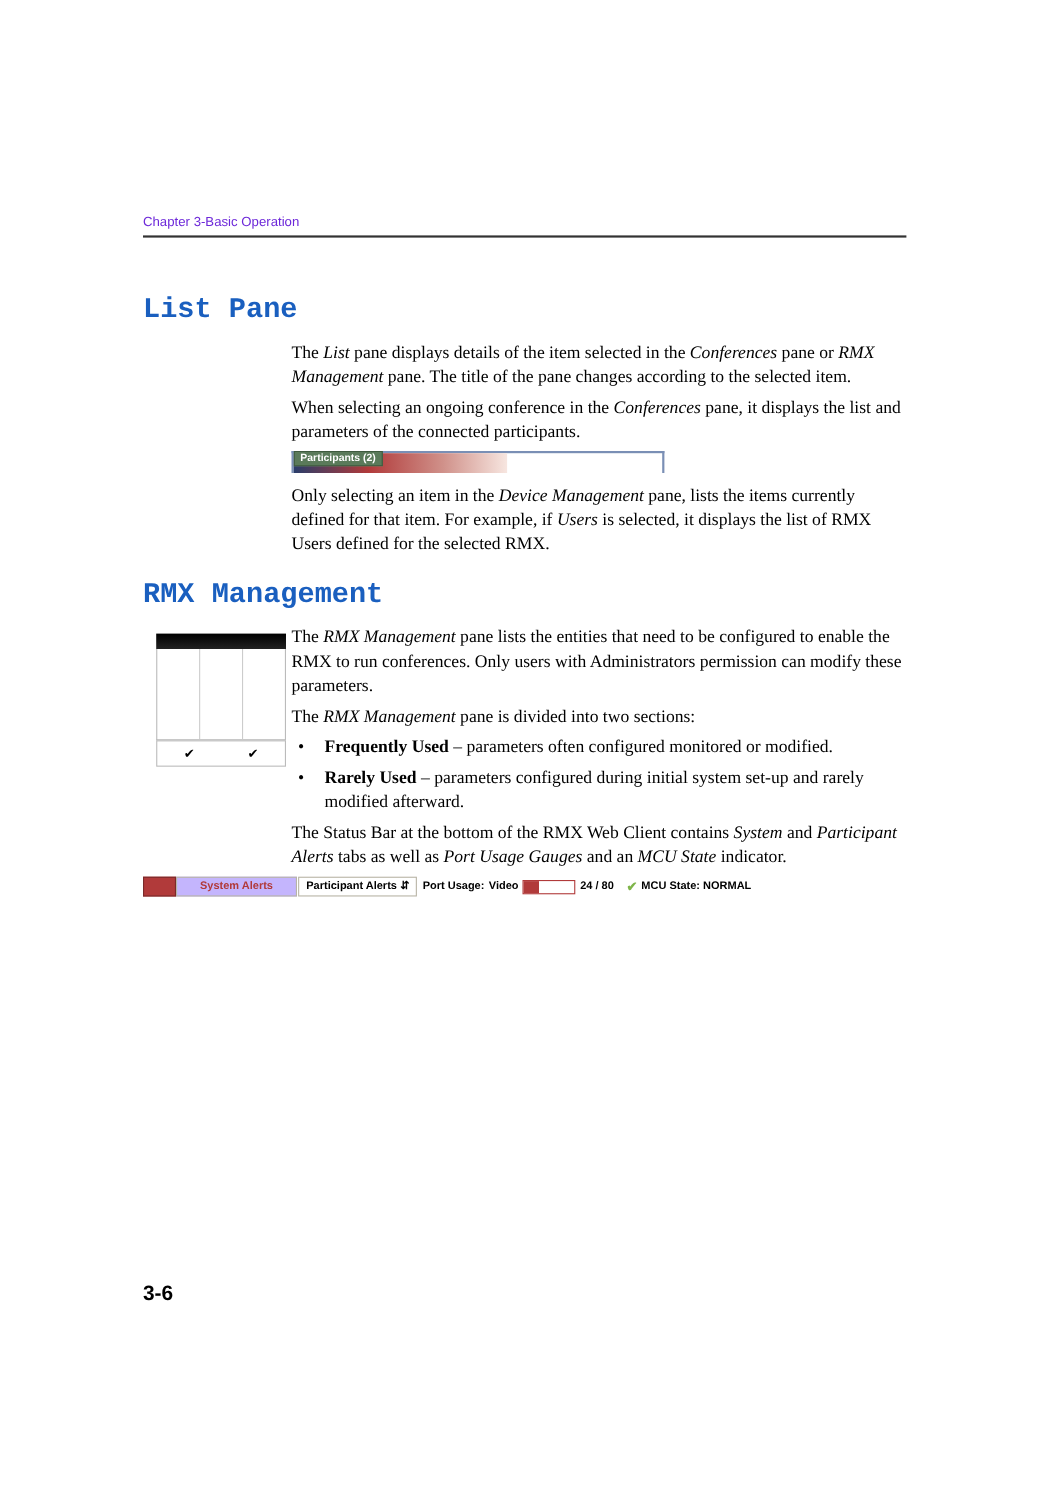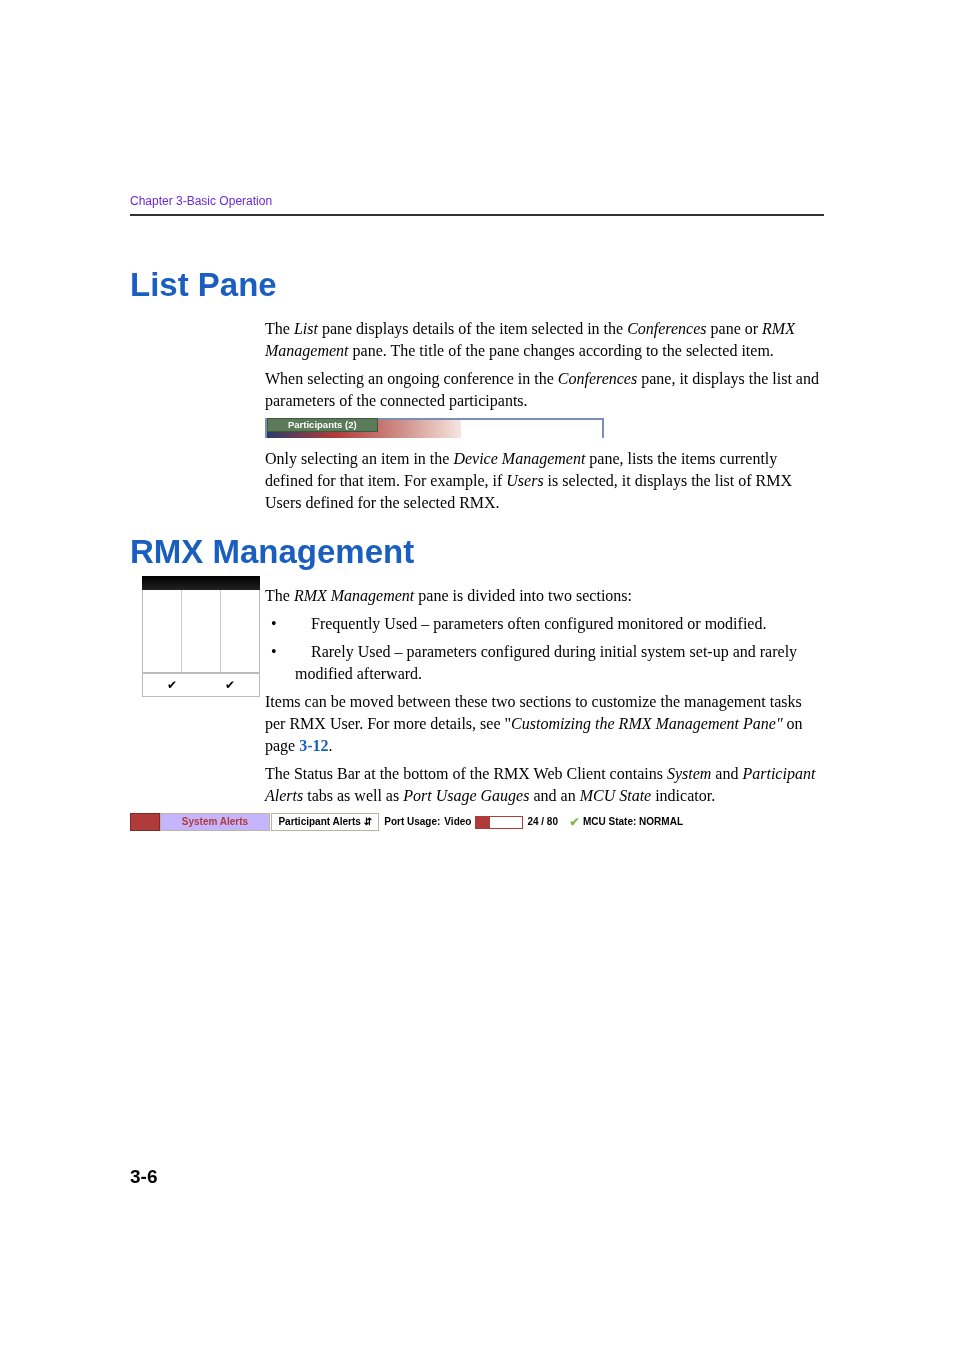--- a/index.html
+++ b/index.html
@@ -21,39 +21,39 @@
     font-size: 12px;
     color: #6d28d9;
     margin-bottom: 6px;
   }
   .header-rule {
     border: none;
     border-top: 2px solid #333;
     margin: 0 0 50px 0;
   }
   h2.section-heading {
-    font-family: Liberation Sans, sans-serif;
-    font-size: 33px;
+    font-family: Liberation Mono, monospace;
+    font-size: 26px;
     font-weight: bold;
     color: #1a5fbf;
     margin: 18px 0 14px 0;
   }
   .body-block {
     margin-left: 135px;
     font-size: 16px;
     line-height: 1.38;
   }
   .body-block p {
     margin: 0 0 6px 0;
   }
   .body-block .para-gap {
     margin-top: 6px;
   }
   .italic { font-style: italic; }
-  .bold { font-weight: normal; margin-left: 16px; }
+  .bold { font-weight: bold; }
   .link { color: #1a5fbf; font-weight: bold; }
   ul.bullets {
     list-style: none;
     padding: 0;
     margin: 2px 0 6px 0;
   }
   ul.bullets li {
     position: relative;
     padding-left: 30px;
     margin-bottom: 6px;
@@ -78,21 +78,21 @@
   .participants-bar .gradient-half {
     position: absolute;
     left: 0; top: 0; bottom: 0;
     width: 58%;
     background: linear-gradient(90deg, #2a3d6a 0%, #b13a3a 35%, #d0918a 70%, #f7e6e0 100%);
   }
   .participants-bar .tab {
     position: absolute;
     left: 0; top: -2px;
     height: 14px;
-    padding: 0 21px;
+    padding: 0 6px;
     background: #5a7a5a;
     color: #fff;
     font-family: Arial, Helvetica, sans-serif;
     font-size: 9.5px;
     font-weight: bold;
     line-height: 14px;
     box-shadow: 0 0 0 1px #3e5a3e inset;
   }
   .rmx-img {
     position: absolute;
@@ -225,34 +225,34 @@
       <div class="col"></div>
       <div class="col"></div>
     </div>
     <div class="bottom-row">
       <span class="tick">✔</span>
       <span class="tick">✔</span>
     </div>
   </div>
 
   <div class="body-block">
+    <p>
+      <span>The </span><span class="italic">RMX Management</span><span> pane lists the entities that need to be configured to enable the RMX to run conferences. Only users with Administrators permission can modify these parameters.</span>
+    </p>
     <p class="para-gap">
       <span>The </span><span class="italic">RMX Management</span><span> pane is divided into two sections:</span>
     </p>
     <ul class="bullets">
       <li>
         <span class="bold">Frequently Used</span><span> – parameters often configured monitored or modified.</span>
       </li>
       <li>
         <span class="bold">Rarely Used</span><span> – parameters configured during initial system set-up and rarely modified afterward.</span>
       </li>
     </ul>
-    <p>
-      <span>Items can be moved between these two sections to customize the management tasks per RMX User. For more details, see "</span><span class="italic">Customizing the RMX Management Pane"</span><span> on page </span><span class="link">3-12</span><span>.</span>
-    </p>
   </div>
 
   <div class="body-block">
     <p>
       <span>The Status Bar at the bottom of the RMX Web Client contains </span><span class="italic">System</span><span> and </span><span class="italic">Participant Alerts</span><span> tabs as well as </span><span class="italic">Port Usage Gauges</span><span> and an </span><span class="italic">MCU State</span><span> indicator.</span>
     </p>
 
     <div class="status-bar-img" style="margin-left:-135px;">
       <div class="red-seg"></div>
       <div class="sys-alerts">System Alerts</div>

